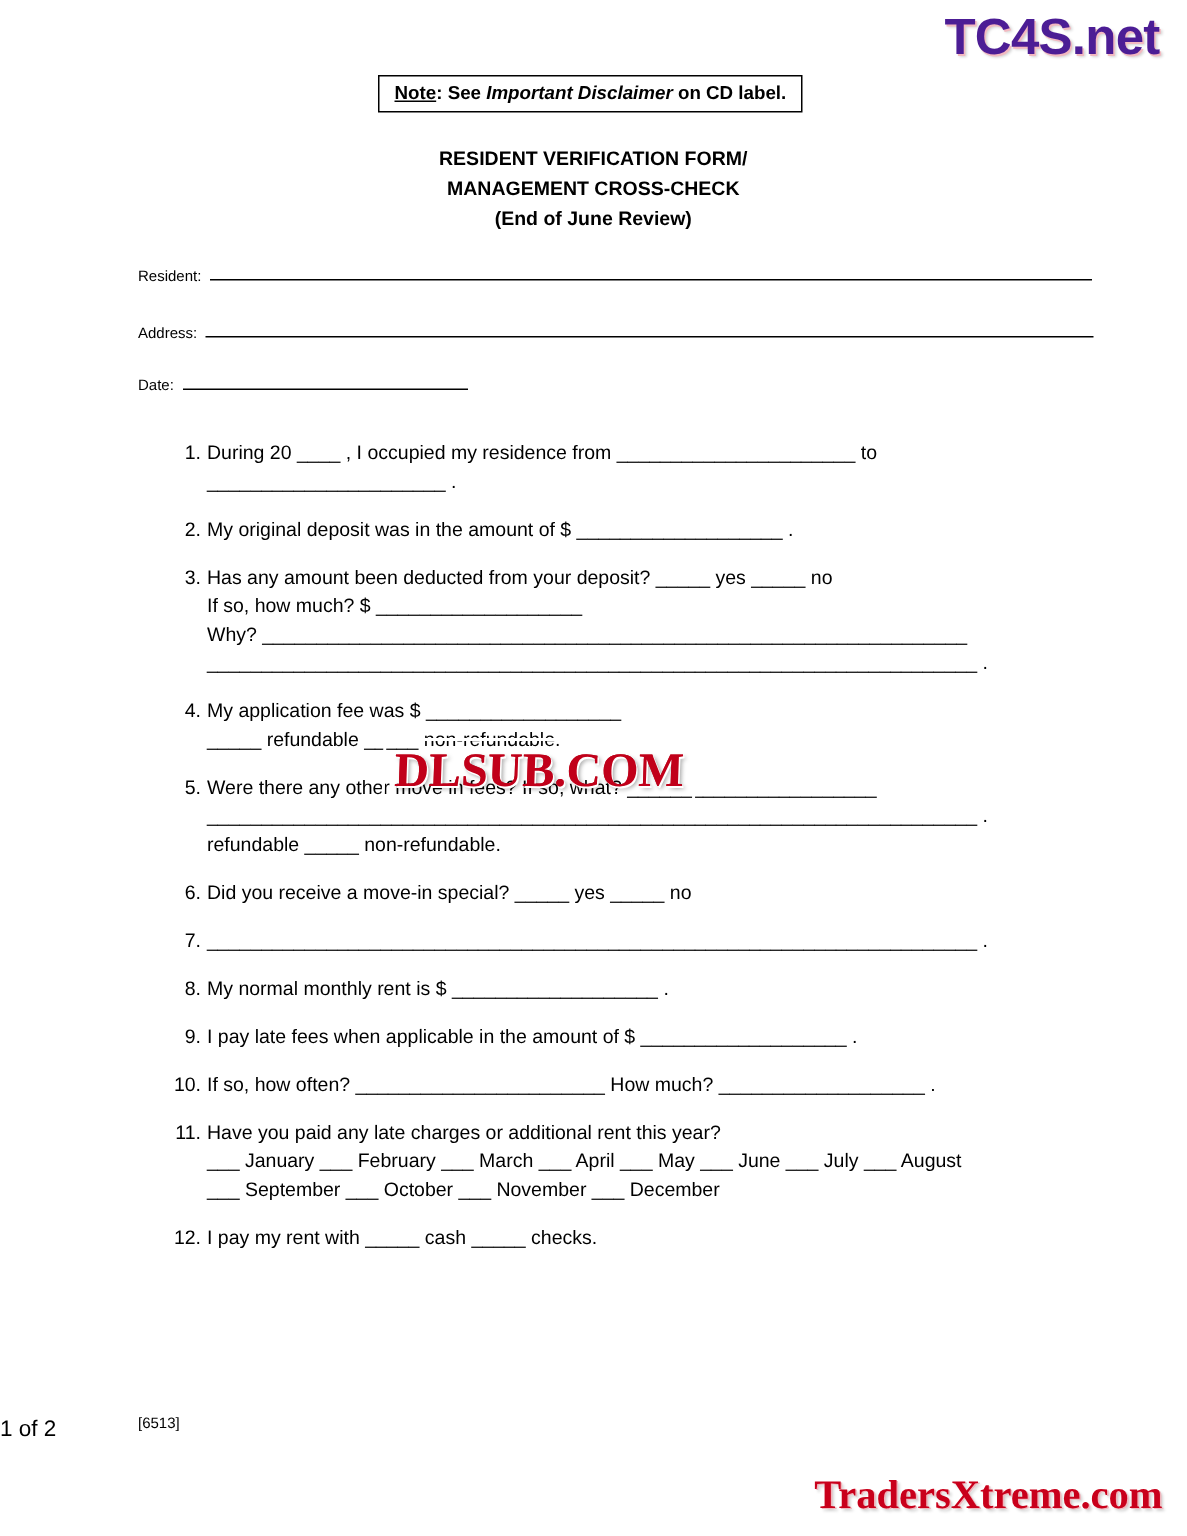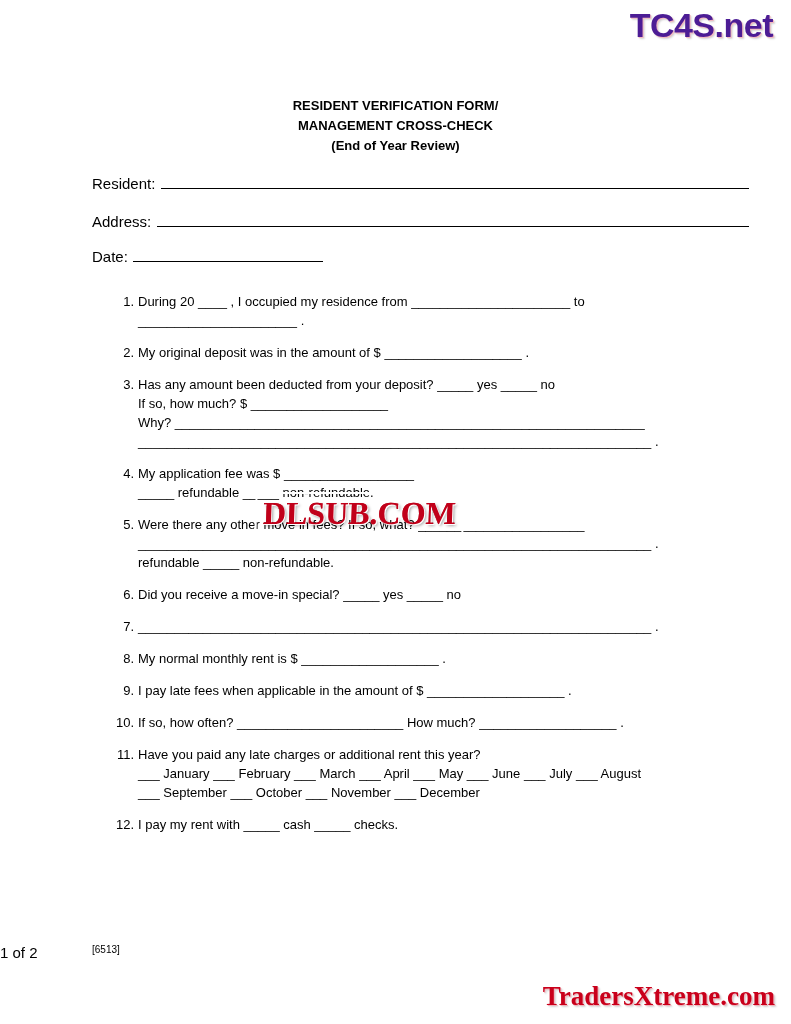--- a/index.html
+++ b/index.html
@@ -89,21 +89,21 @@
   }
   .title1 { top: 96px; }
   .title2 { top: 116px; }
   .title3 { top: 136px; }
 
   .fieldline {
     position: absolute;
     font-size: 13px;
     white-space: nowrap;
   }
-  .lbl { font-size: 15px; }
+  .lbl { font-size: 10px; }
 
   .rule {
     display: inline-block;
     border-bottom: 1px solid #000;
     height: 0;
     vertical-align: bottom;
     margin: 0 2px;
     position: relative;
     top: -3px;
   }
@@ -151,24 +151,27 @@
     font-size: 15px;
   }
 </style>
 </head>
 <body>
 
 <div class="page">
 
   <div class="wm-top">TC4S.net</div>
 
+  <div class="note-box">
+    <span class="u">Note</span><span class="b">:</span><span class="b"> See </span><span class="bi">Important Disclaimer</span><span class="b"> on CD label.</span>
+  </div>
 
   <div class="title title1">RESIDENT VERIFICATION FORM/</div>
   <div class="title title2">MANAGEMENT CROSS-CHECK</div>
-  <div class="title title3">(End of Year Review)</div>
+  <div class="title title3">(End of June Review)</div>
 
   <div class="fieldline hdr-resident">
     <span class="lbl">Resident:</span>
     <span class="rule" style="width:588px;"></span>
   </div>
 
   <div class="fieldline hdr-address">
     <span class="lbl">Address:</span>
     <span class="rule" style="width:592px;"></span>
   </div>

